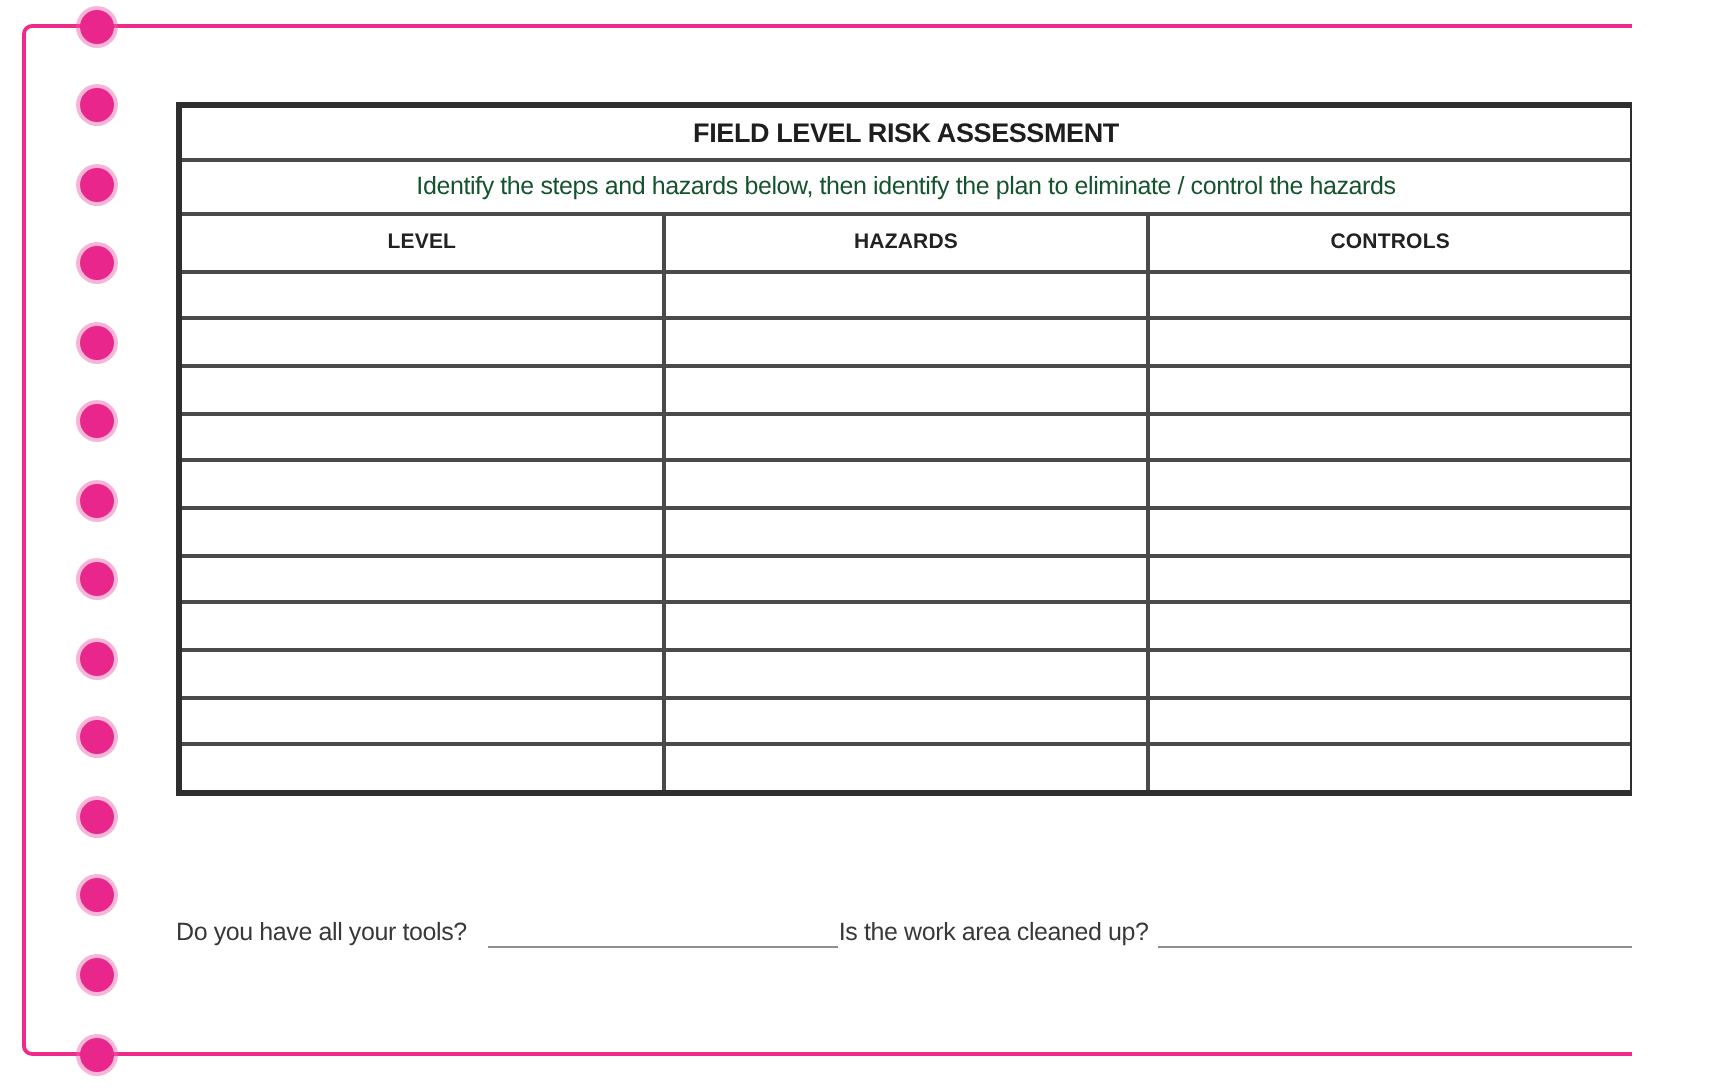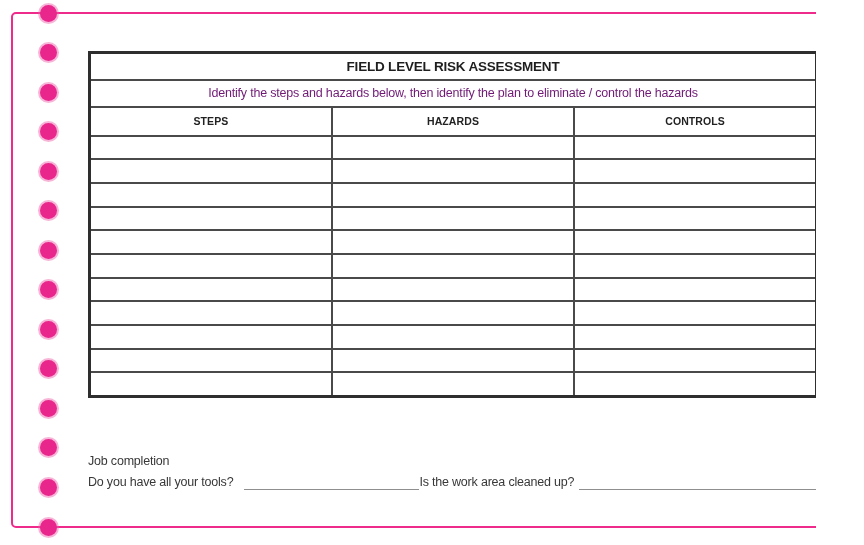--- a/index.html
+++ b/index.html
@@ -57,21 +57,21 @@
     font-size: 13.5px;
     font-weight: bold;
     color: #1e1e1e;
     letter-spacing: -0.2px;
   }
   tr.subtitle-row td {
     height: 27px;
     text-align: center;
     vertical-align: middle;
     font-size: 12.5px;
-    color: #701a75;
+    color: #14532d;
     letter-spacing: -0.2px;
   }
   tr.header-row th {
     height: 29px;
     text-align: center;
     vertical-align: middle;
     font-size: 10.5px;
     font-weight: bold;
     color: #222222;
     letter-spacing: 0.1px;
@@ -138,21 +138,21 @@
 
   <table class="fl-table">
     <tbody id="table-body">
       <tr class="title-row">
         <td colspan="3">FIELD LEVEL RISK ASSESSMENT</td>
       </tr>
       <tr class="subtitle-row">
         <td colspan="3">Identify the steps and hazards below, then identify the plan to eliminate / control the hazards</td>
       </tr>
       <tr class="header-row">
-        <th>STEPS</th>
+        <th>LEVEL</th>
         <th>HAZARDS</th>
         <th>CONTROLS</th>
       </tr>
     <tr class="empty-row">
           <td></td>
           <td></td>
           <td></td>
         </tr>
         <tr class="empty-row">
           <td></td>
@@ -201,21 +201,20 @@
         </tr>
         <tr class="empty-row">
           <td></td>
           <td></td>
           <td></td>
         </tr>
       </tbody>
   </table>
 
   <div class="footer">
-    <div class="jc-heading">Job completion</div>
     <div class="jc-line">
       <span>Do you have all your tools?</span>
       <span class="blank blank-1"></span>
       <span class="q2">Is the work area cleaned up?</span>
       <span class="blank blank-2"></span>
     </div>
   </div>
 
 </div>
 

